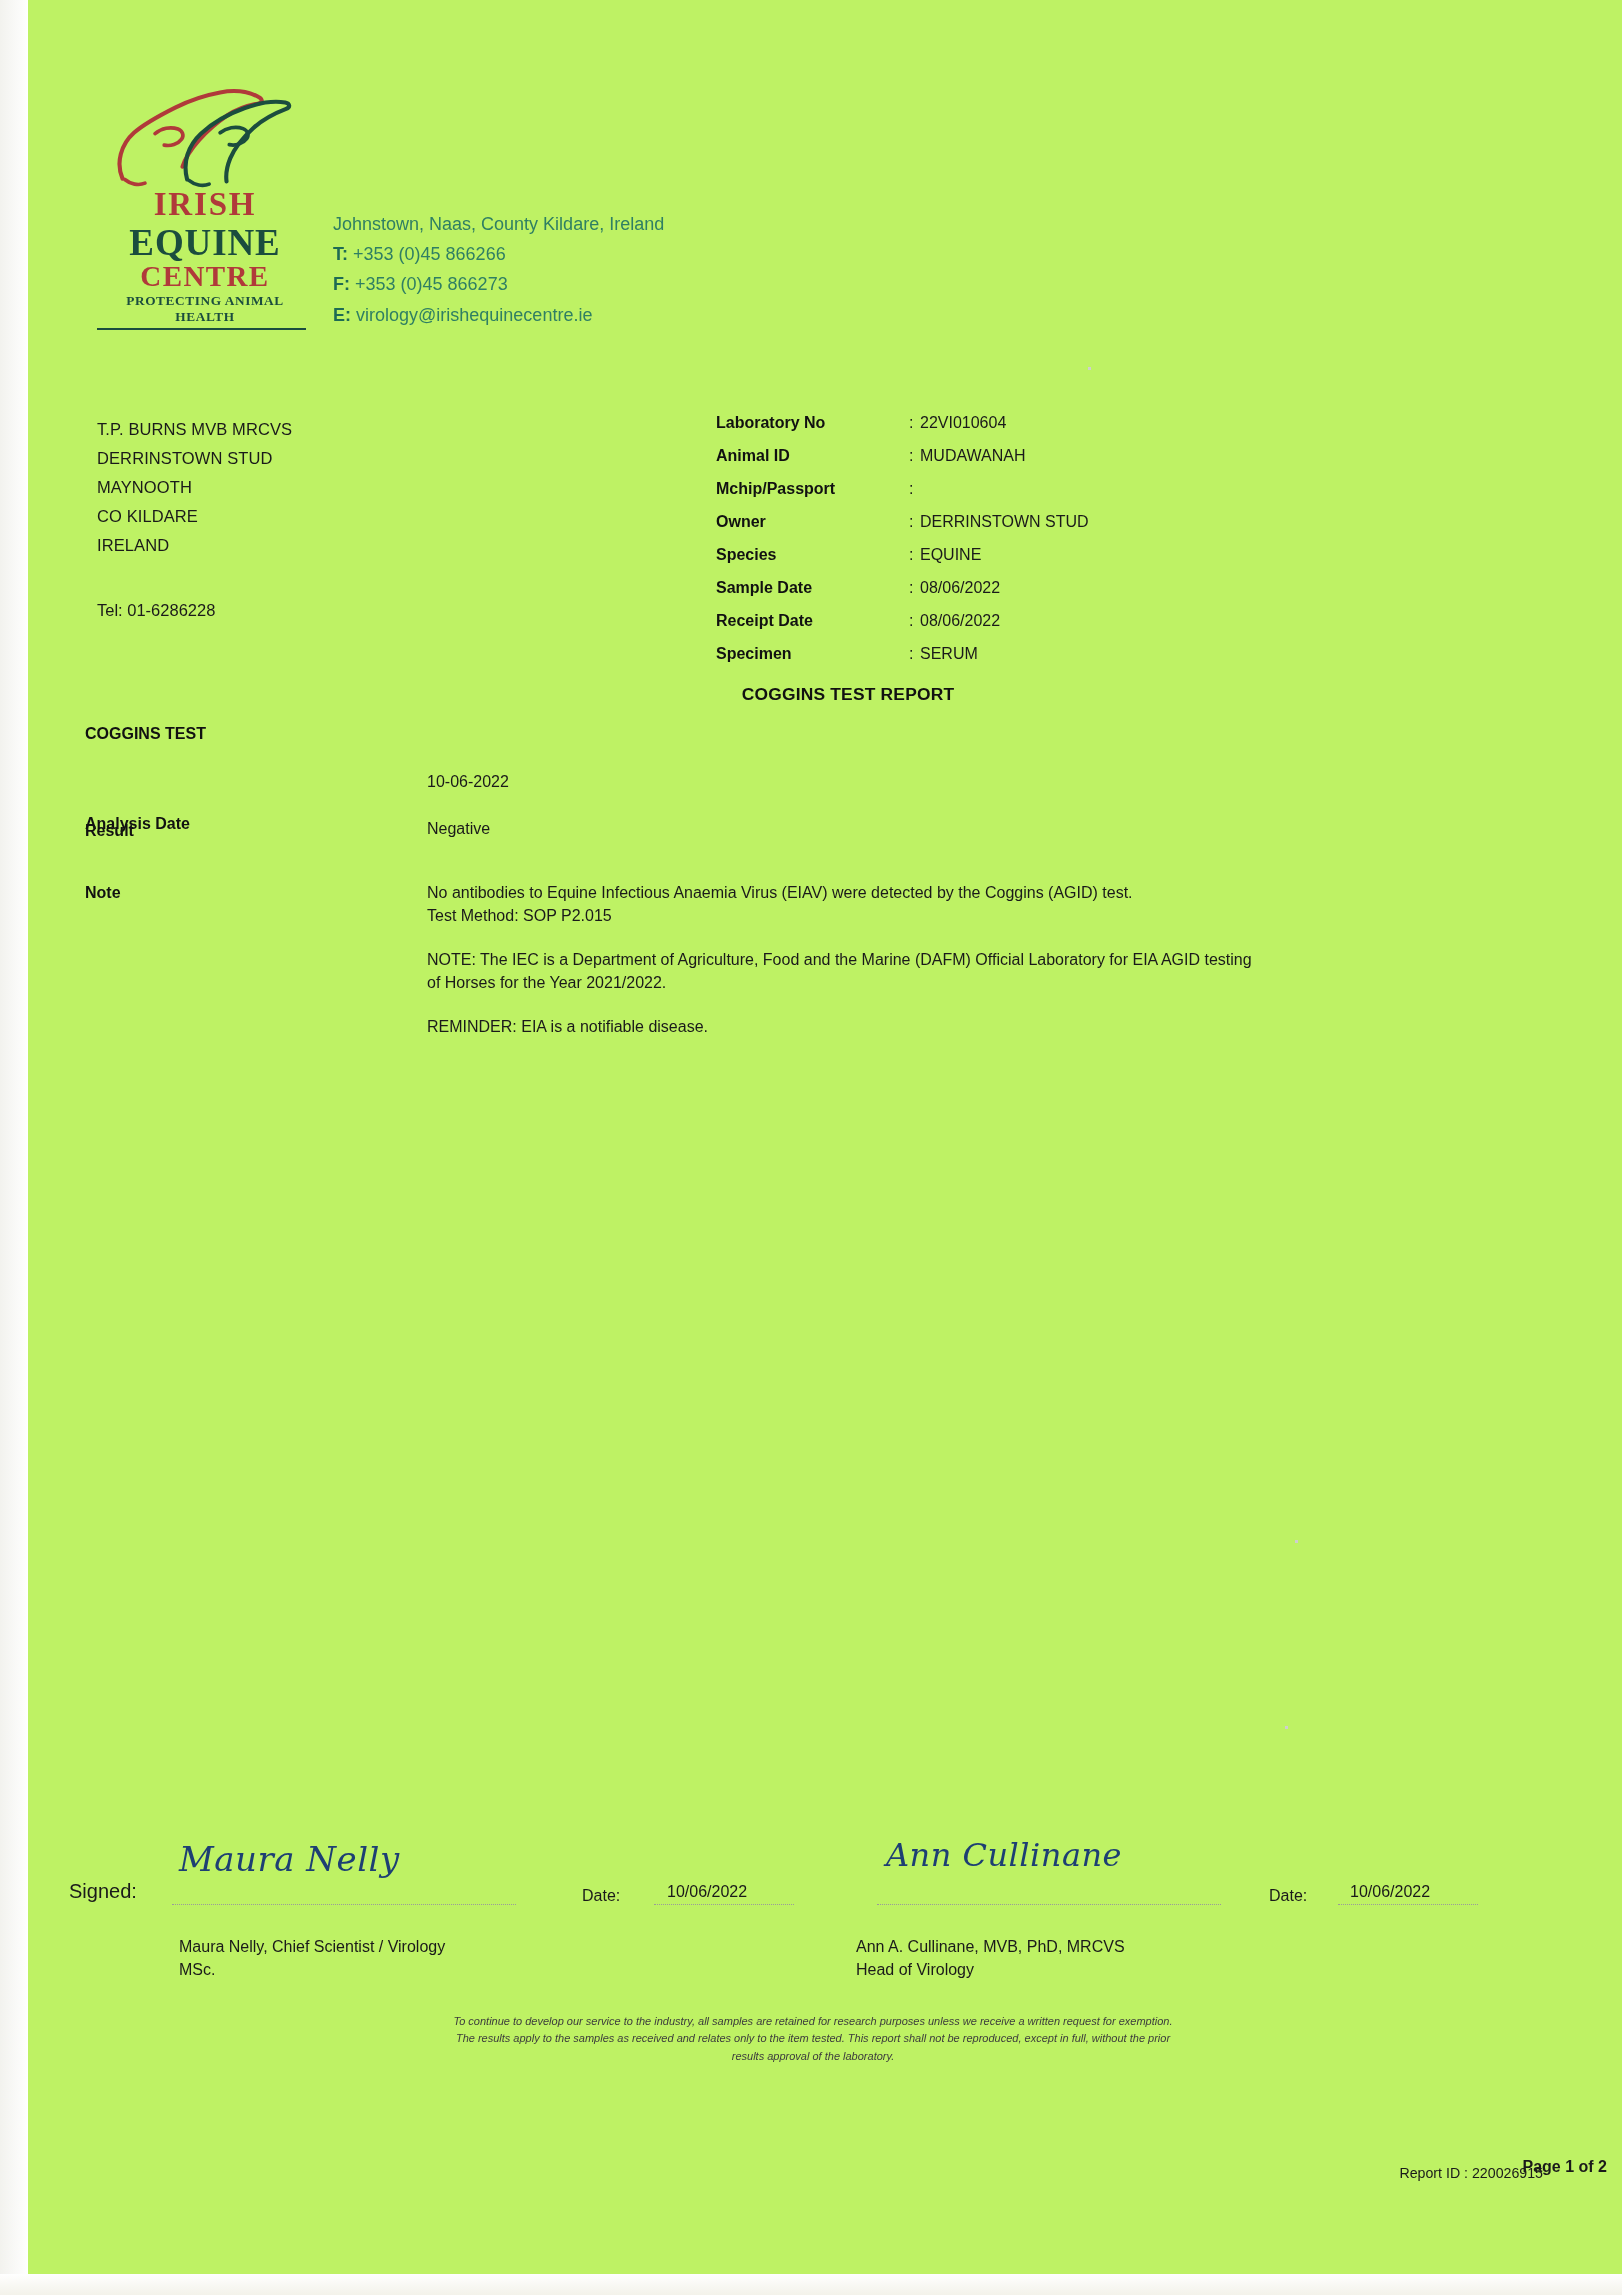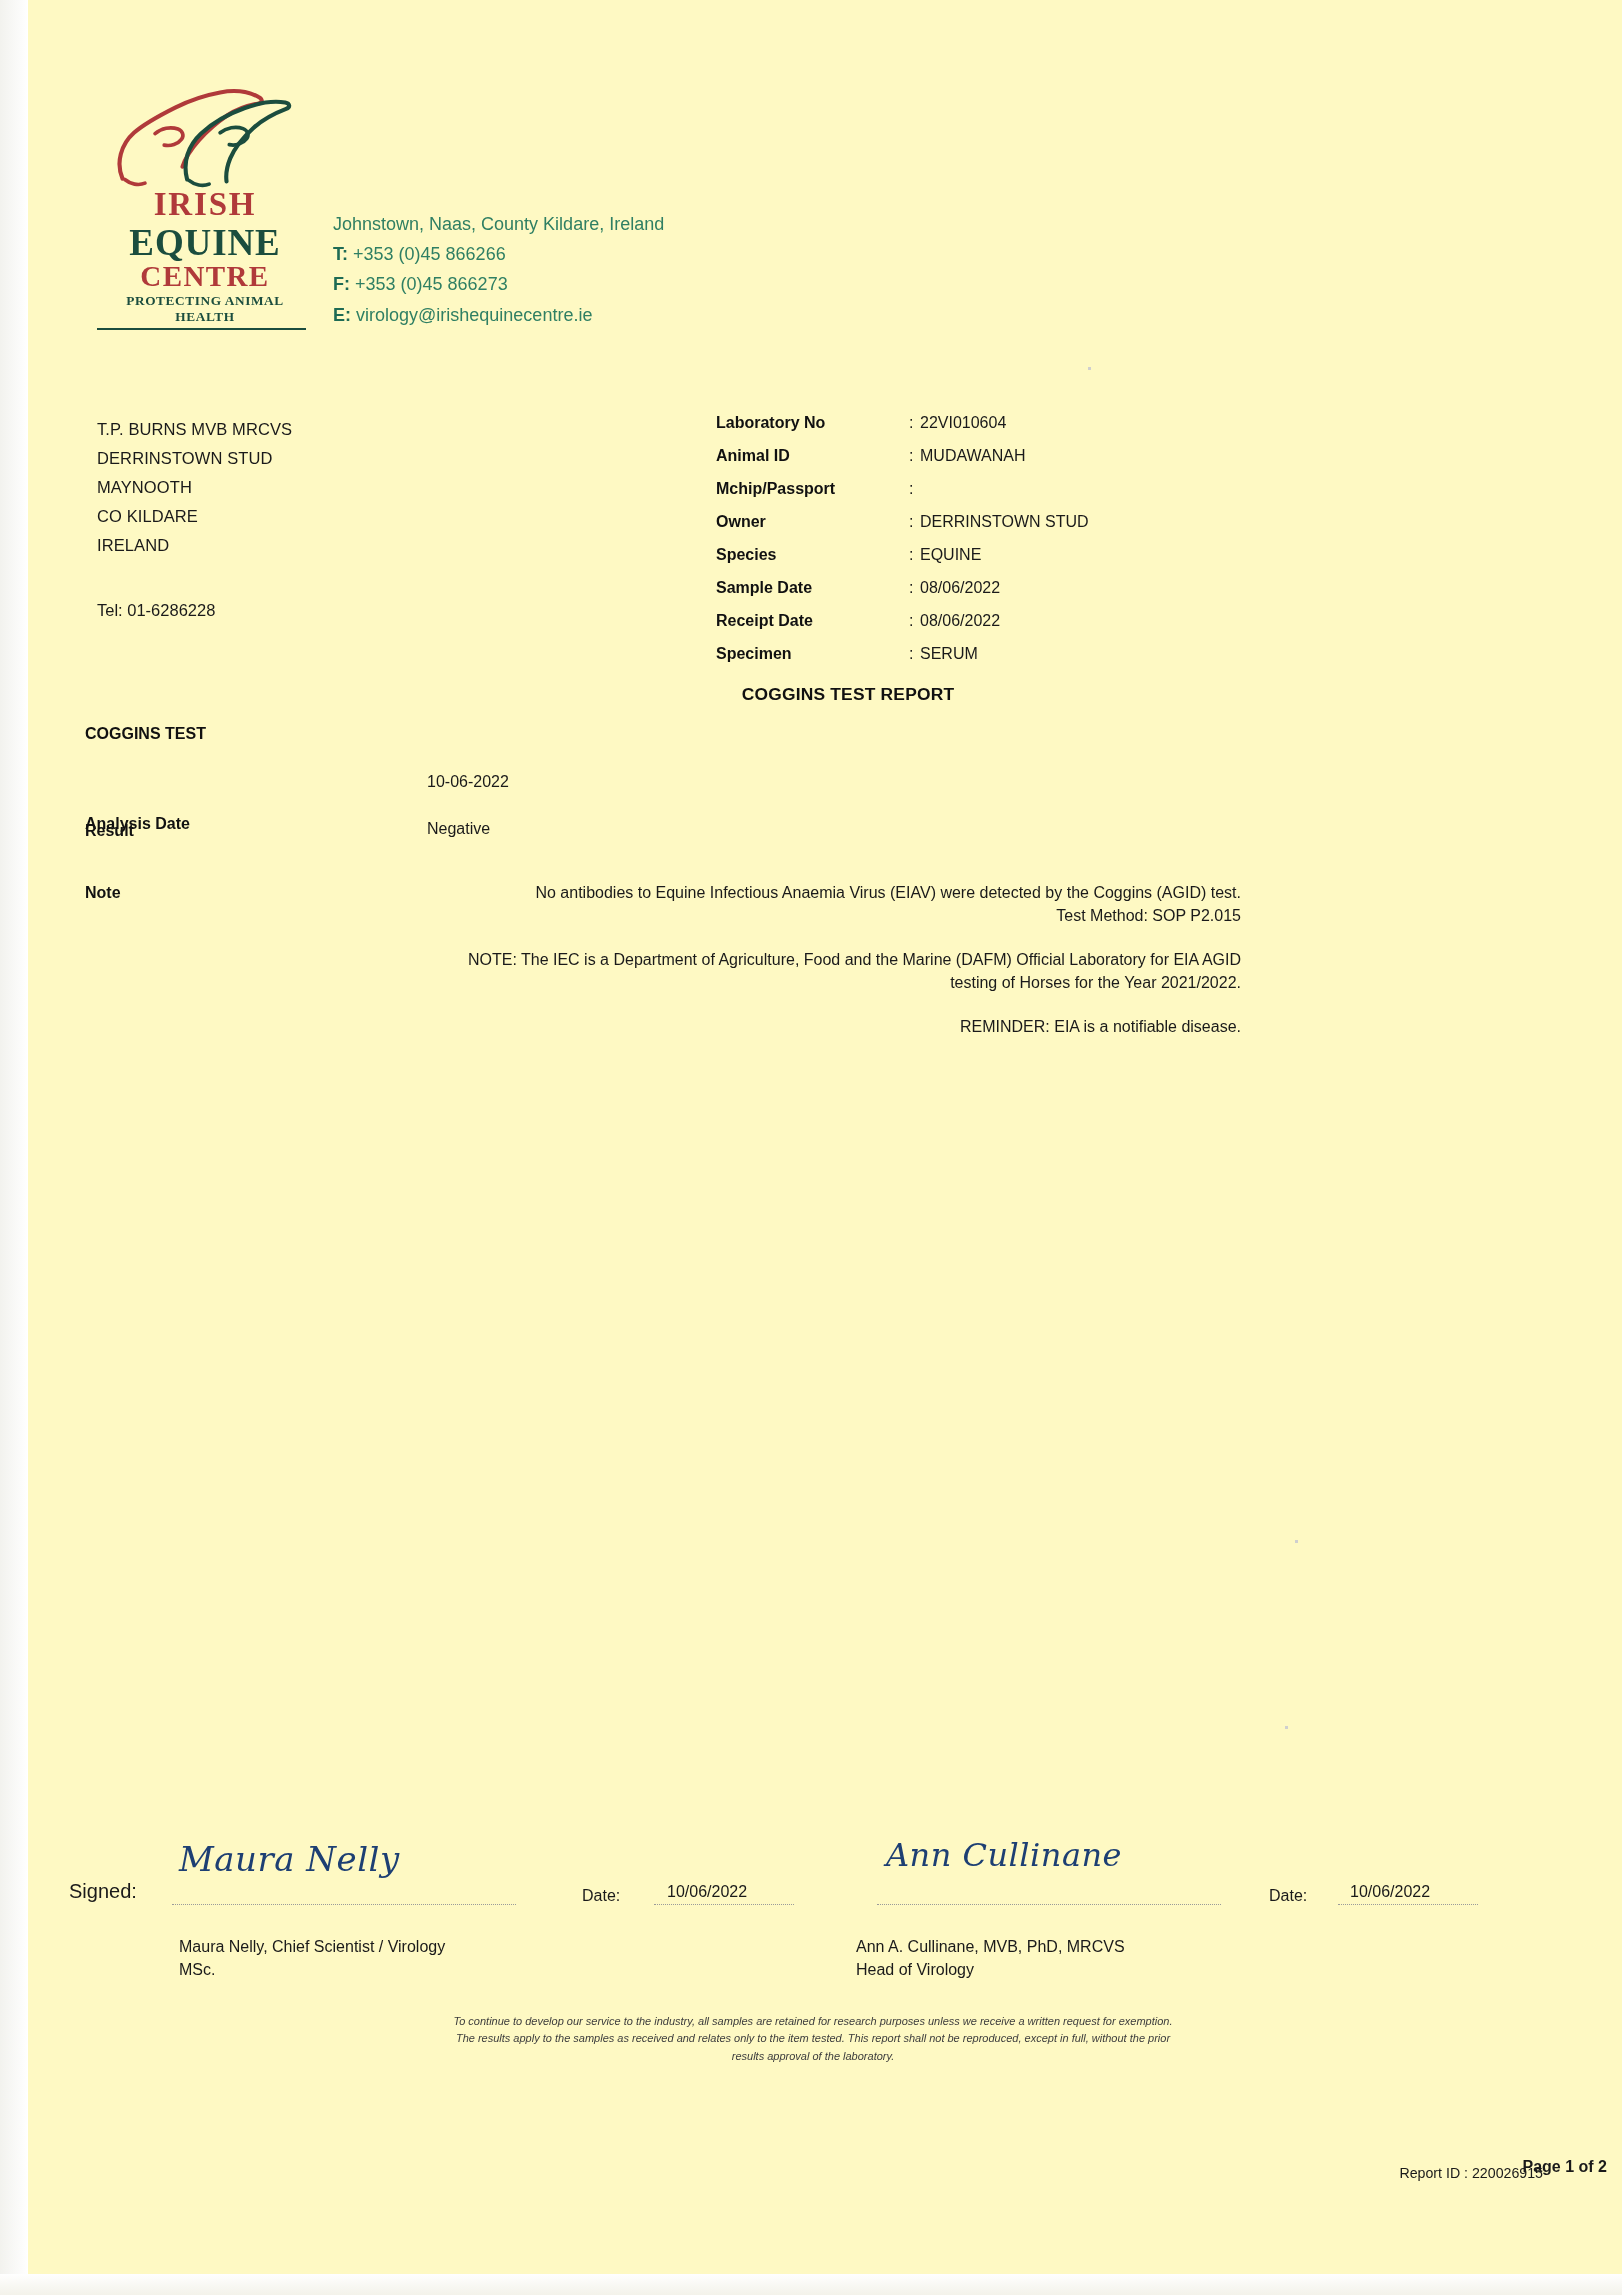--- a/index.html
+++ b/index.html
@@ -13,21 +13,21 @@
     font-family: "Liberation Sans", sans-serif;
     color: #1a1a1a;
     position: relative;
     overflow: hidden;
   }
   .page {
     position: absolute;
     left: 0; top: 0;
     width: 1623px;
     height: 2295px;
-    background: #fef9c3;
+    background: #bef264;
   }
 
   
   .logo-block {
     position: absolute;
     left: 97px;
     top: 64px;
     width: 216px;
   }
   .logo-svg { display: block; }
@@ -141,21 +141,21 @@
 
   .note-body {
     position: absolute;
     left: 427px;
     top: 881px;
     width: 826px;
     font-size: 16px;
     line-height: 1.44;
     color: #1a1a1a;
   }
-  .note-para { margin: 0 12px 21px 0; text-align: right; }
+  .note-para { margin: 0 0 21px 0; }
   .note-para.tight { margin-bottom: 0; }
 
   .signed-label {
     position: absolute;
     left: 69px;
     top: 1880px;
     font-size: 20px;
     color: #1a1a1a;
     text-align: center;
   }

